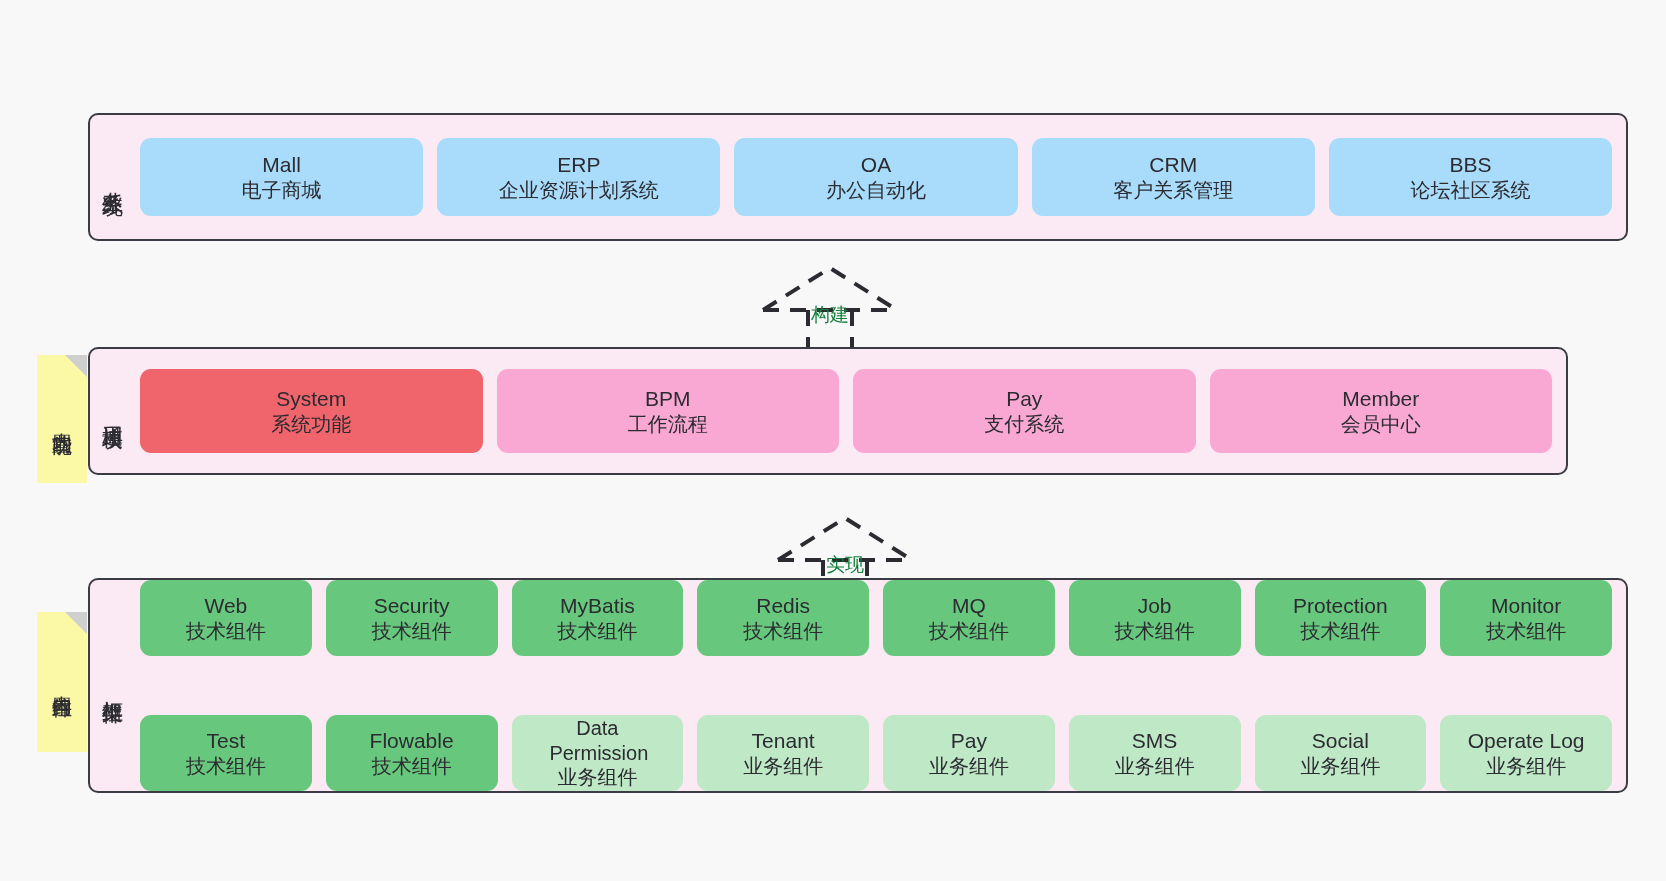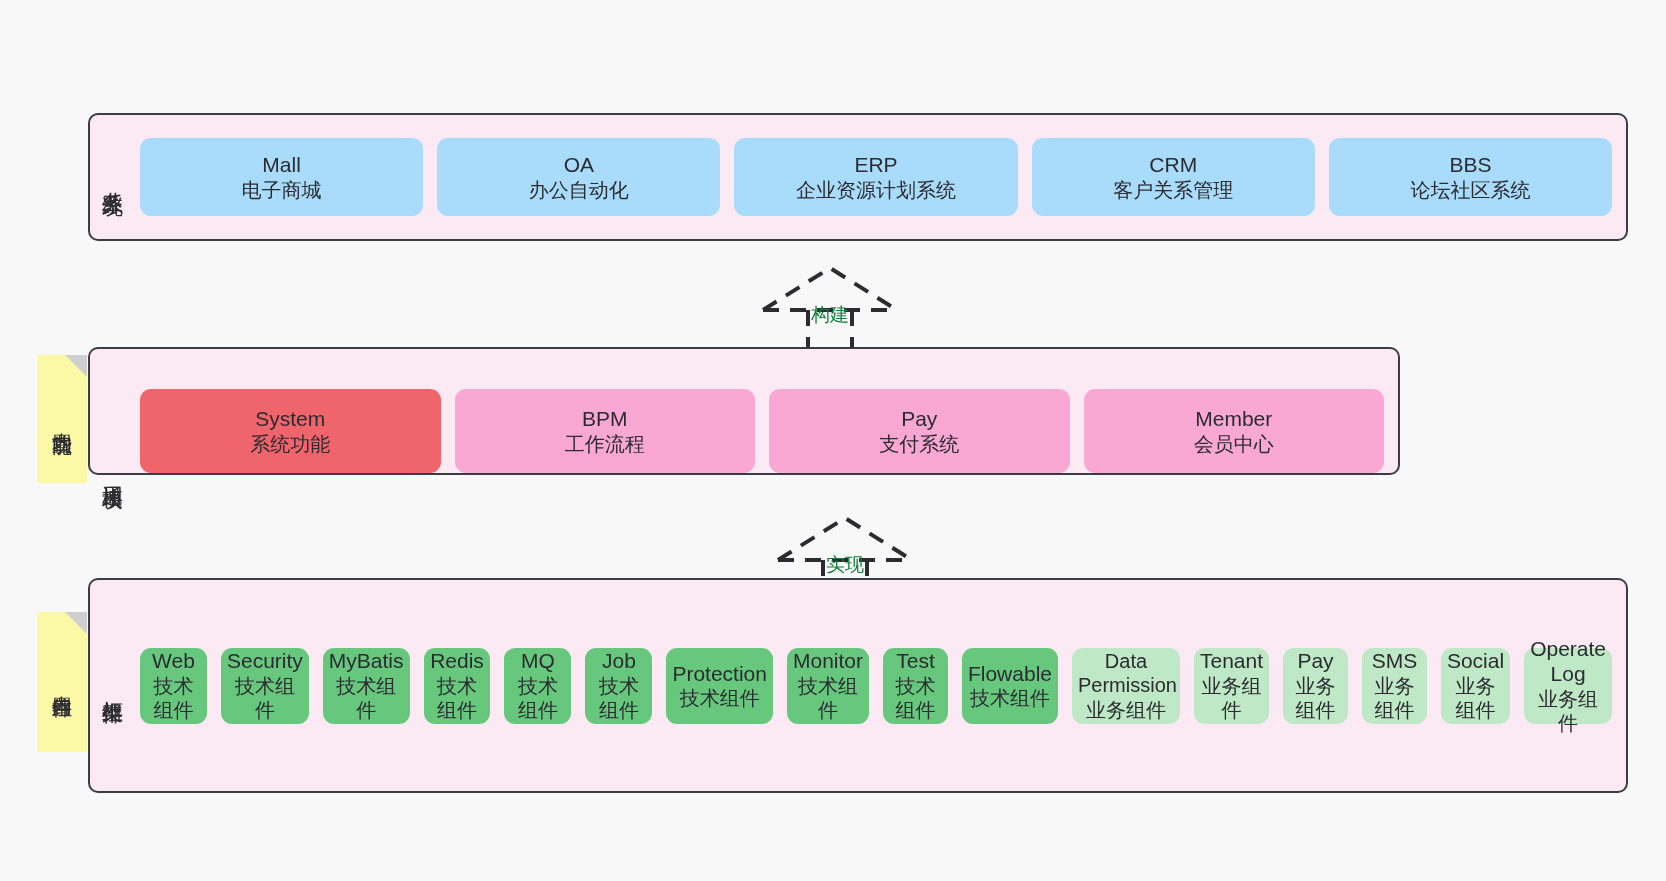--- a/index.html
+++ b/index.html
@@ -42,21 +42,21 @@
   }
   .layer-body {
     flex: 1 1 auto;
     display: flex;
     align-items: center;
     justify-content: space-between;
     padding: 0 14px 0 6px;
     gap: 14px;
   }
   .layer-body.two-rows {
-    flex-direction: row;
+    flex-direction: column;
     gap: 14px;
   }
   .row {
     display: flex;
     width: 100%;
     justify-content: space-between;
     gap: 14px;
   }
 
   
@@ -125,26 +125,26 @@
 <div id="canvas">
 
   <div class="layer" id="layer-business" style="left:88px; top:113px; width:1540px; height:128px;">
     <div class="layer-title">业务系统</div>
     <div class="layer-body">
       <div class="card blue">
         <span class="name">Mall</span>
         <span class="sub">电子商城</span>
       </div>
       <div class="card blue">
+        <span class="name">ERP</span>
+        <span class="sub">企业资源计划系统</span>
+      </div>
+      <div class="card blue">
         <span class="name">OA</span>
         <span class="sub">办公自动化</span>
-      </div>
-      <div class="card blue">
-        <span class="name">ERP</span>
-        <span class="sub">企业资源计划系统</span>
       </div>
       <div class="card blue">
         <span class="name">CRM</span>
         <span class="sub">客户关系管理</span>
       </div>
       <div class="card blue">
         <span class="name">BBS</span>
         <span class="sub">论坛社区系统</span>
       </div>
     </div>
@@ -157,21 +157,21 @@
       <path d="M 53 48 L 53 88 M 97 48 L 97 88 M 53 88 L 97 88" fill="none" stroke="#2b2b31" stroke-width="4" stroke-dasharray="16,11"></path>
     </svg>
     <span class="arrow-label" style="top:40px;">构建</span>
   </div>
 
   <div class="note" style="left:37px; top:355px; width:50px; height:128px;">
     <span class="fold"></span>
     <span>内置功能</span>
   </div>
 
-  <div class="layer" id="layer-common" style="left:88px; top:347px; width:1312px; height:128px;align-items:flex-end;">
+  <div class="layer" id="layer-common" style="left:88px; top:347px; width:1480px; height:128px;">
     <div class="layer-title">通用模块</div>
     <div class="layer-body">
       <div class="card red-strong">
         <span class="name">System</span>
         <span class="sub">系统功能</span>
       </div>
       <div class="card red-light">
         <span class="name">BPM</span>
         <span class="sub">工作流程</span>
       </div>

